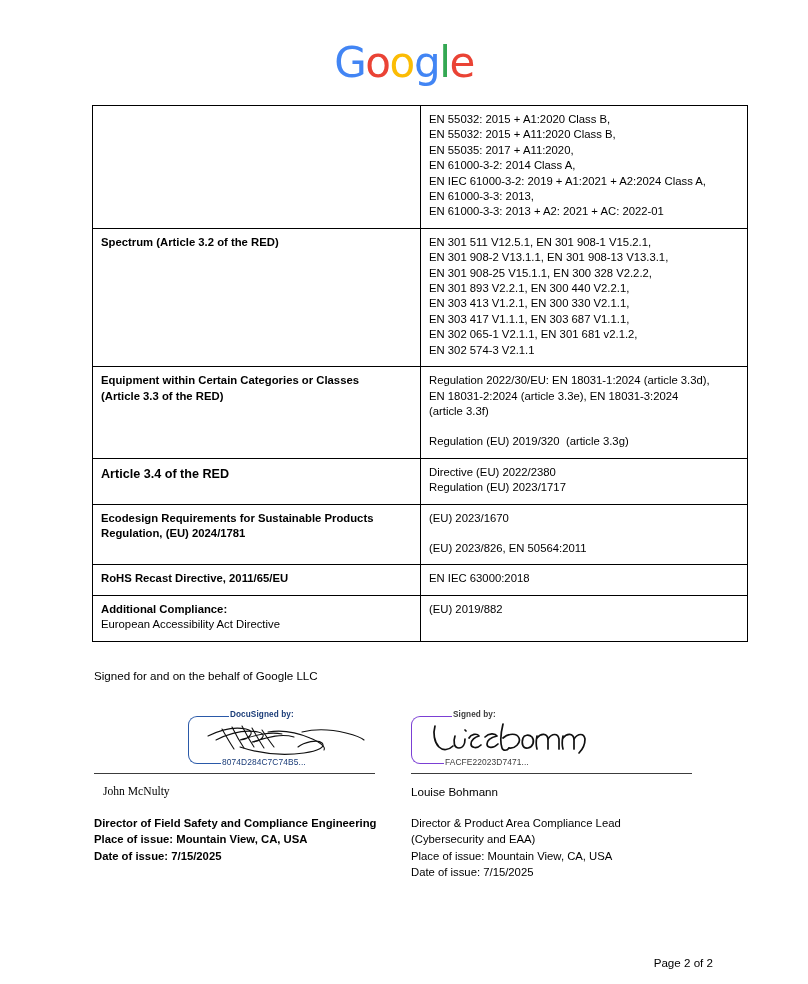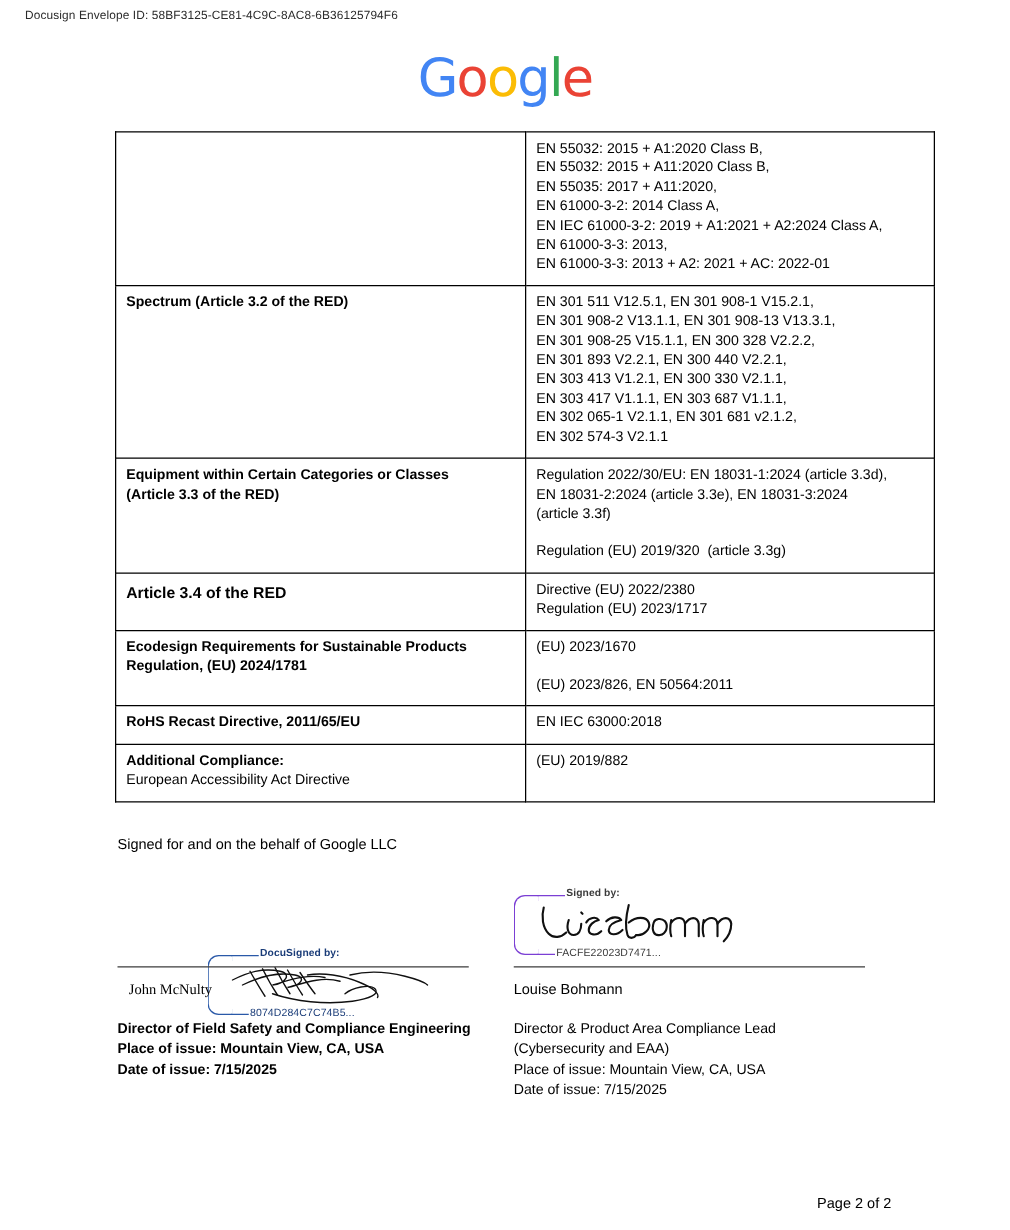--- a/index.html
+++ b/index.html
@@ -94,21 +94,21 @@
     top: 668px;
     font-size: 11.6px;
     line-height: 16px;
   }
 
   .sig-col {
     position: absolute;
     top: 706px;
     width: 300px;
   }
-  .sig-col.left  { left: 84px; margin-top: 48px; }
+  .sig-col.left  { left: 106px; }
   .sig-col.right { left: 411px; }
 
   .stamp {
     position: relative;
     height: 62px;
   }
   .stamp-inner {
     position: absolute;
     left: 82px;
     top: 6px;
@@ -215,21 +215,20 @@
     width: 300px;
     text-align: right;
     font-size: 11.6px;
   }
 </style>
 </head>
 <body>
 
 <div class="page">
 
-  <div class="envelope-id">Docusign Envelope ID: 58BF3125-CE81-4C9C-8AC8-6B36125794F6</div>
 
   <div class="logo-wrap">
     <div class="logo" id="logo-letters"><span style="color: rgb(66, 133, 244);">G</span><span style="color: rgb(234, 67, 53);">o</span><span style="color: rgb(251, 188, 5);">o</span><span style="color: rgb(66, 133, 244);">g</span><span style="color: rgb(52, 168, 83);">l</span><span style="color: rgb(234, 67, 53);">e</span></div>
   </div>
 
   <table class="table">
     <tbody id="table-body">
         <tr>
           <td class="col-left">
             <span class="cell-line row-empty">&nbsp;</span>

